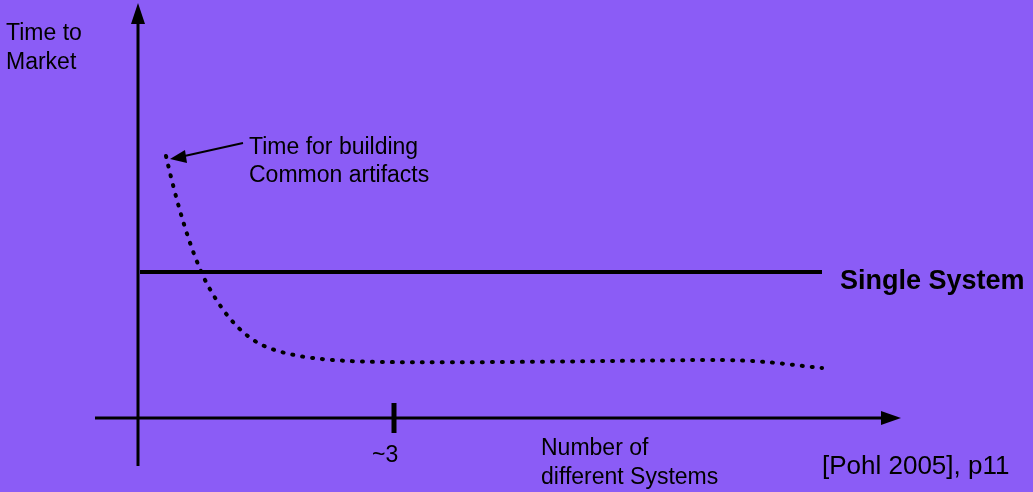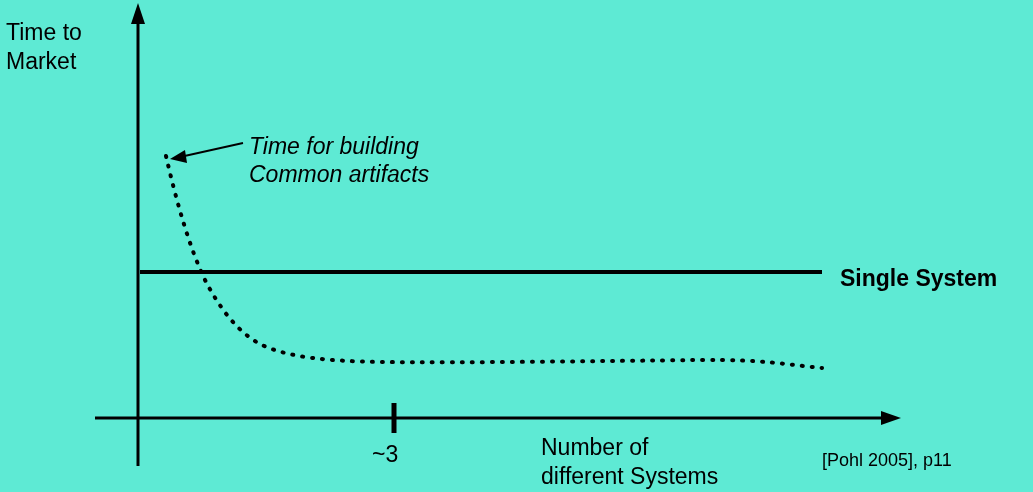--- a/index.html
+++ b/index.html
@@ -9,21 +9,21 @@
   }
   body {
     font-family: "Liberation Sans", sans-serif;
     color: #000000;
   }
   #stage {
     position: relative;
     width: 1033px;
     height: 492px;
     overflow: hidden;
-    background: #5eead4;
+    background: #8b5cf6;
   }
   .abs { position: absolute; }
 
   .axis-label {
     font-size: 23px;
     line-height: 29px;
     color: #000;
     white-space: pre-line;
   }
 
@@ -39,40 +39,39 @@
     width: 260px;
   }
 
   #tick-label {
     left: 372px;
     top: 441px;
     font-size: 23px;
   }
 
   .series-label {
-    font-size: 23px;
+    font-size: 27px;
     font-weight: bold;
     white-space: nowrap;
   }
   #label-single { left: 840px; top: 265px; }
   #label-family { left: 840px; top: 358px; }
 
   .annotation {
     font-size: 23px;
     line-height: 28px;
     white-space: pre-line;
-    font-style: italic;
   }
   #anno-common { left: 249px; top: 132px; }
   #anno-reuse  { left: 514px; top: 317px; }
 
   #source-note {
     left: 822px;
     top: 450px;
-    font-size: 18px;
+    font-size: 26px;
     white-space: nowrap;
   }
 
   svg#plot {
     position: absolute;
     left: 0;
     top: 0;
   }
 </style>
 </head>

